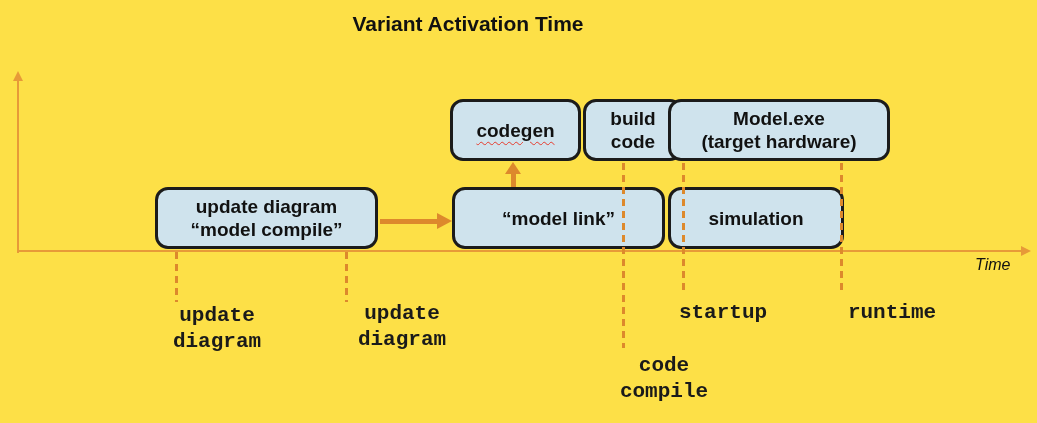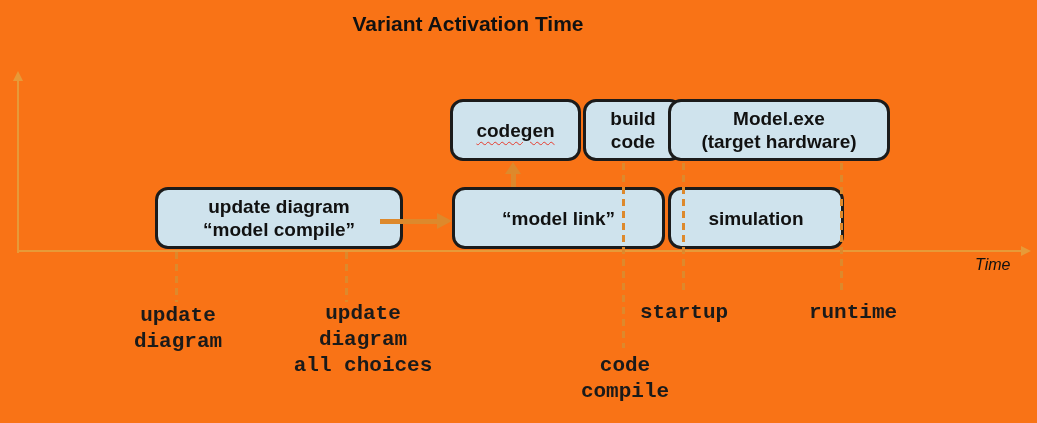--- a/index.html
+++ b/index.html
@@ -1,17 +1,17 @@
 <!DOCTYPE html>
 <html><head>
 <meta charset="utf-8">
 <style>
   html,body { margin:0; padding:0; background:#ffffff; }
   #canvas {
-    position:relative; width:1037px; height:423px; background:#f97316;
+    position:relative; width:1037px; height:423px; background:#fde047;
     font-family:"Liberation Sans", sans-serif; overflow:hidden;
   }
   .title {
     position:absolute; left:468px; top:12px; transform:translateX(-50%);
     font-size:21px; font-weight:bold; color:#111; white-space:nowrap;
   }
   
   .vaxis { position:absolute; left:17px; top:80px; width:2px; height:173px; background:#e79a38; }
   .vaxis-head { position:absolute; left:13px; top:71px; width:0; height:0;
     border-left:5px solid transparent; border-right:5px solid transparent; border-bottom:10px solid #e79a38; }
@@ -23,21 +23,21 @@
   .box {
     position:absolute; box-sizing:border-box; height:62px;
     background:#cfe3ed; border:3px solid #1b1b1b; border-radius:13px;
     display:flex; flex-direction:column; align-items:center; justify-content:center;
     font-size:19px; font-weight:bold; color:#111; text-align:center; line-height:23px;
     z-index:1; white-space:nowrap;
   }
   .row-main { top:187px; }
   .row-top  { top:99px; }
   #b-edit    { left:17px;  width:135px; }
-  #b-update  { left:155px; width:248px; }
+  #b-update  { left:155px; width:223px; }
   #b-link    { left:452px; width:213px;justify-content:center; }
   #b-sim     { left:668px; width:176px; }
   #b-codegen { left:450px; width:131px; }
   #b-build   { left:583px; width:100px; }
   #b-exe     { left:668px; width:222px; }
   .misspell {
     text-decoration-line:underline; text-decoration-style:wavy;
     text-decoration-color:#e63a2c; text-decoration-thickness:1px; text-underline-offset:4px;
   }
   
@@ -54,21 +54,21 @@
   }
   #d1 { left:175px; top:252px; height:50px; }
   #d2 { left:345px; top:252px; height:50px; }
   #d3 { left:622px; top:163px; height:185px; }
   #d4 { left:682px; top:163px; height:130px; }
   #d5 { left:840px; top:163px; height:130px; }
   
   .mlabel {
     position:absolute; transform:translateX(-50%); text-align:center;
     font-family:"Liberation Mono","DejaVu Sans Mono",monospace;
-    font-weight:bold; font-size:21px; line-height:26px; color:#1a1a1a; white-space:nowrap;
+    font-weight:bold; font-size:21px; line-height:26px; color:#1a1a1a; white-space:nowrap;margin-left:39px;
   }
   #m1 { left:178px; top:303px; }
   #m2 { left:363px; top:301px; }
   #m3 { left:625px; top:353px; }
   #m4 { left:684px; top:300px; }
   #m5 { left:853px; top:300px; }
 </style>
 </head>
 <body>
 
@@ -116,21 +116,20 @@
   <div class="dash" id="d4"></div>
   <div class="dash" id="d5"></div>
 
   <div class="mlabel" id="m1">
     <div>update</div>
     <div>diagram</div>
   </div>
   <div class="mlabel" id="m2">
     <div>update</div>
     <div>diagram</div>
-    <div>all choices</div>
   </div>
   <div class="mlabel" id="m3">
     <div>code</div>
     <div>compile</div>
   </div>
   <div class="mlabel" id="m4">
     <div>startup</div>
   </div>
   <div class="mlabel" id="m5">
     <div>runtime</div>

